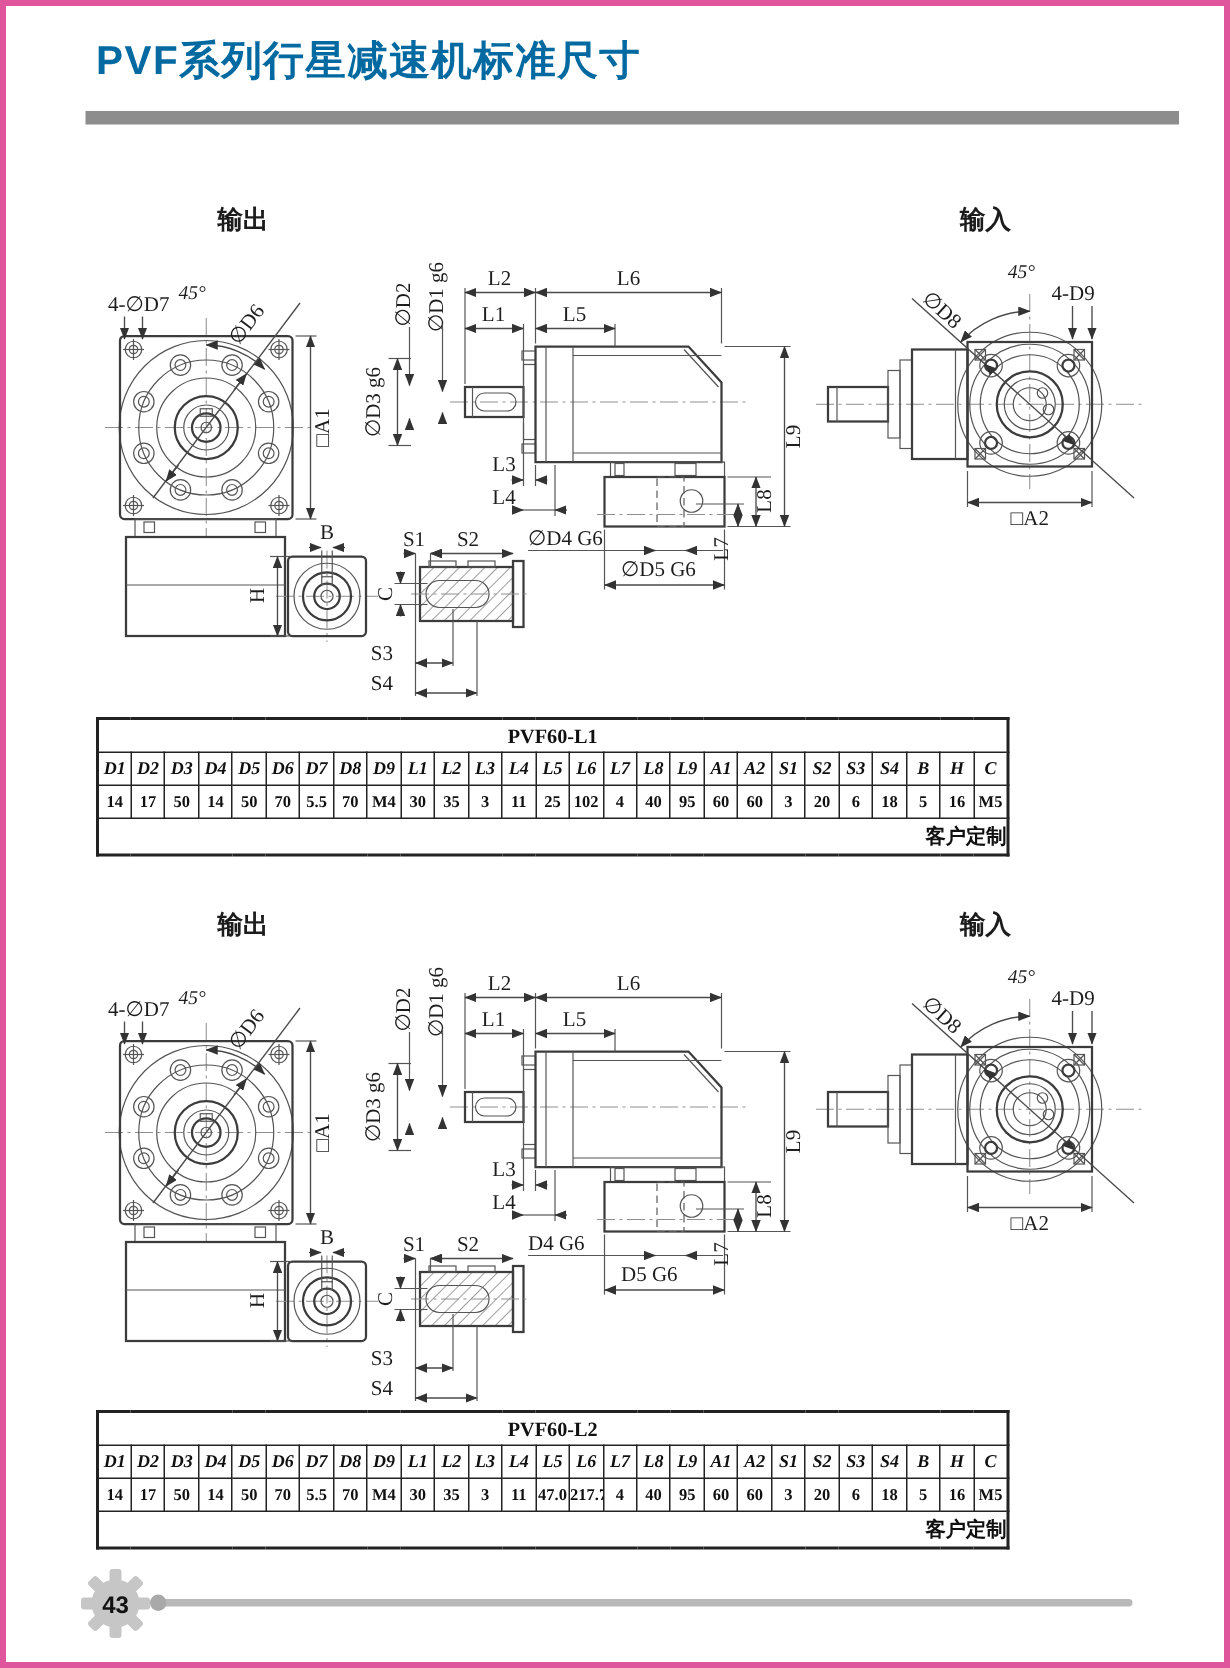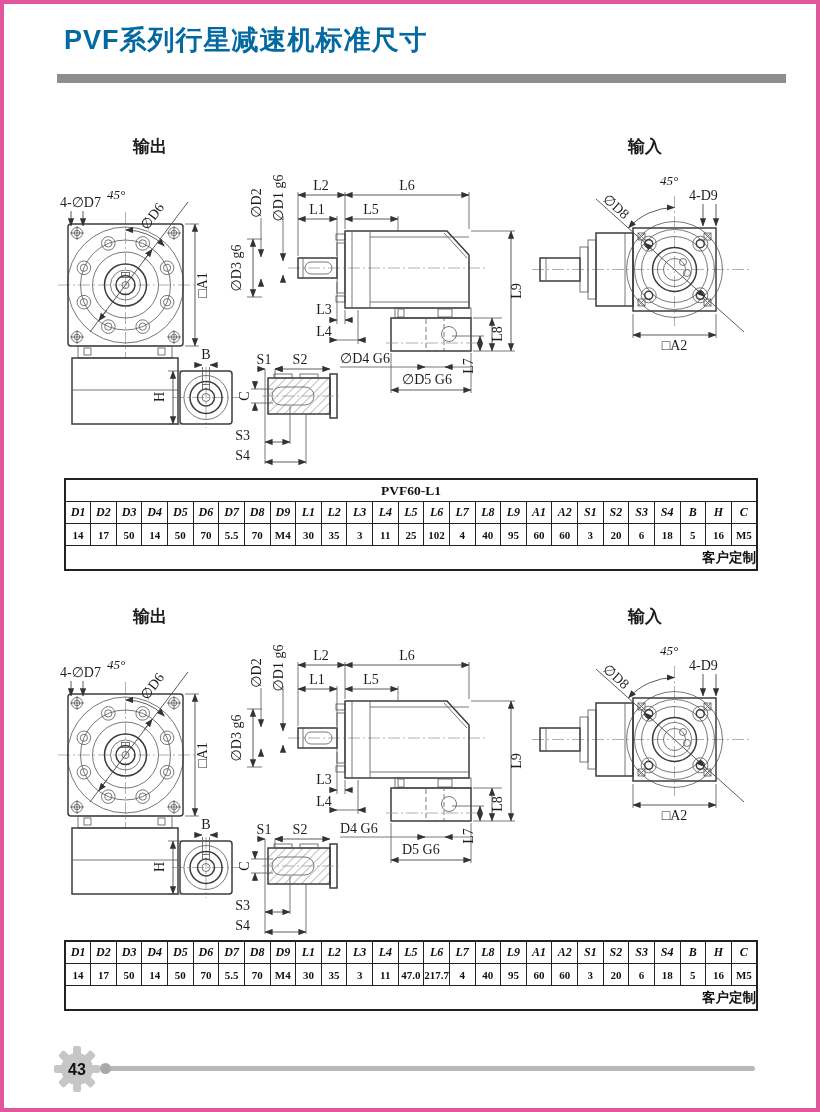--- a/index.html
+++ b/index.html
@@ -6,36 +6,36 @@
   body{
     width:820px;height:1112px;position:relative;background:#ffffff;
     font-family:"Liberation Sans",sans-serif;overflow:hidden;
   }
   .frame{position:absolute;inset:0;border:4px solid #e0569d;box-sizing:border-box;pointer-events:none;}
   .title{
     position:absolute;left:64px;top:22px;margin:0;font-size:27px;font-weight:bold;
     color:#0369a1;letter-spacing:1px;font-family:"Liberation Sans",sans-serif;
   }
   .title-bar{position:absolute;left:57px;top:74px;width:729px;height:9px;background:#8d8d8d;}
-  .dset{position:absolute;left:40px;width:740px;height:360px;}
+  .dset{position:absolute;left:52px;width:740px;height:360px;}
   #set1{top:106px;}
   #set2{top:576px;}
   svg.draw{display:block;}
   
   .ol{stroke:#3c3c3c;stroke-width:1.5;fill:none;}
   .tl{stroke:#555;stroke-width:0.8;fill:none;}
   .dm{stroke:#4a4a4a;stroke-width:0.9;fill:none;}
   .cl{stroke:#8f8f8f;stroke-width:0.7;fill:none;stroke-dasharray:12 3 2 3;}
   .hd{stroke:#5a5a5a;stroke-width:0.8;fill:none;stroke-dasharray:5 3;}
   text.dl{font-family:"Liberation Serif",serif;font-size:14px;fill:#1d1d1d;}
   text.it{font-style:italic;font-size:13px;}
   text.cjk{font-family:"Liberation Sans",sans-serif;font-weight:bold;font-size:17px;fill:#1c1c1c;}
   
   table.dim{
-    position:absolute;left:64px;width:694px;border-collapse:collapse;table-layout:fixed;
+    position:absolute;left:64px;width:609px;border-collapse:collapse;table-layout:fixed;
     font-family:"Liberation Serif",serif;color:#101010;border:2px solid #222;
   }
   #table1{top:478px;} #table2{top:940px;}
   table.dim td{border:1px solid #222;text-align:center;padding:0;height:21px;font-weight:bold;overflow:hidden;}
   table.dim tr.t-head td{font-size:12px;font-style:italic;}
   table.dim tr.t-vals td{font-size:11px;}
   table.dim td.t-title{font-size:13.5px;height:21px;}
   table.dim td.t-foot{text-align:right;padding-left:8px;font-size:13.5px;height:23px;font-family:"Liberation Sans",sans-serif;}
   
   .page-gear{position:absolute;left:54px;top:1046px;width:46px;height:46px;}
@@ -651,20 +651,23 @@
         <td>M5</td>
       </tr>
   <tr>
         <td class="t-foot" colspan="27">客户定制</td>
       </tr>
 </tbody>
   </table>
 
 <table class="dim" id="table2">
   <tbody>
+      <tr>
+        <td class="t-title" colspan="27">PVF60-L2</td>
+      </tr>
   <tr class="t-head">
         <td>D1</td>
         <td>D2</td>
         <td>D3</td>
         <td>D4</td>
         <td>D5</td>
         <td>D6</td>
         <td>D7</td>
         <td>D8</td>
         <td>D9</td>

